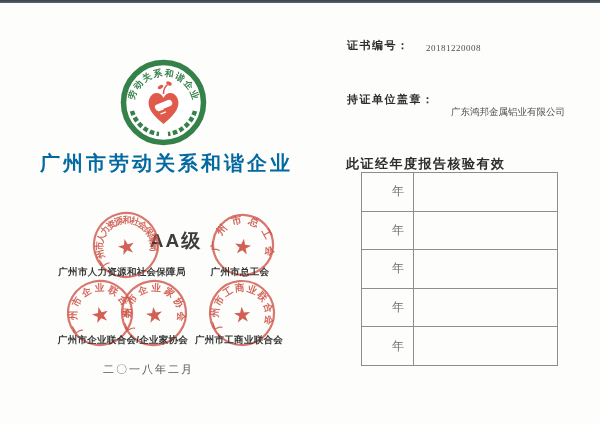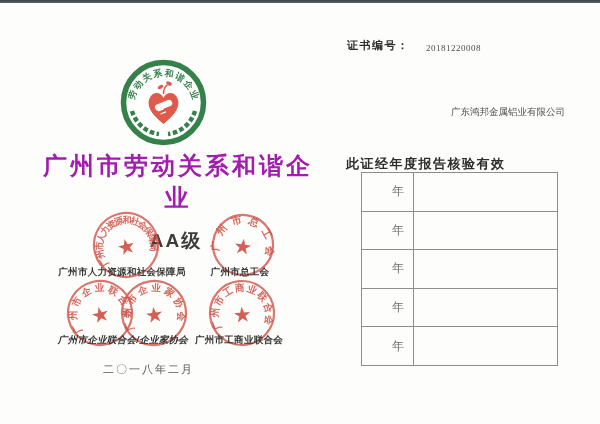--- a/index.html
+++ b/index.html
@@ -6,40 +6,40 @@
   html,body { width:600px; height:424px; }
   body { font-family:"Liberation Sans", sans-serif; background:#fdfdfb; overflow:hidden; }
   .page { position:relative; width:600px; height:424px; background:#fdfdfb; }
 
   .top-edge { position:absolute; left:0; top:0; width:600px; height:3px;
               background:linear-gradient(#39424a,#5c656c); }
 
   
   .logo { position:absolute; left:117px; top:56px; }
 
-  .title1 { position:absolute; left:40px; top:150px; width:276px; text-align:center;
-            font-size:24px; font-weight:600; letter-spacing:3px; color:#a21caf; }
+  .title1 { position:absolute; left:40px; top:150px; width:276px; 
+            font-size:20px; font-weight:600; letter-spacing:3px; color:#0369a1; }
   .title2 { position:absolute; left:40px; top:184px; width:272px; text-align:center;
             font-size:19px; font-weight:600; letter-spacing:2px; color:#3d3d3d;margin-top:44px; }
 
   .seal { position:absolute; }
   .seal-ring { fill:none; stroke:#d0544a; stroke-width:2.2; opacity:.8; }
   .seal-text { fill:#cc5044; font-weight:600; opacity:.88; font-family:"Liberation Sans",sans-serif; }
   .seal-star { fill:#cc4a3e; opacity:.88; font-family:"DejaVu Sans",sans-serif; }
   .s1 { left:90px;  top:209px; transform:rotate(-14deg); }
   .s2 { left:207px; top:209px; transform:rotate(8deg); }
   .s3 { left:64px;  top:277px; transform:rotate(-14deg); }
   .s4 { left:118px; top:277px; transform:rotate(-8deg); }
   .s5 { left:206px; top:277px; transform:rotate(-5deg); }
 
   .caption { position:absolute; font-size:9.5px; font-weight:600; color:#333;
              text-align:center; letter-spacing:.3px; }
   .c1 { left:38px;  top:266px; width:168px; }
   .c2 { left:194px; top:266px; width:92px;  }
-  .c3 { left:38px;  top:334px; width:170px;font-style:italic; }
+  .c3 { left:38px;  top:334px; width:170px; }
   .c4 { left:192px; top:334px; width:94px;  }
 
   .issue-date { position:absolute; left:103px; top:362px; width:150px; text-align:left;
                 font-size:11px; letter-spacing:2px; color:#555; font-weight:500; }
 
   
   .r-label { position:absolute; font-size:11px; font-weight:700; letter-spacing:1.5px; color:#2e2e2e; }
   .lbl-certno  { left:347px; top:38px; }
   .lbl-holder  { left:347px; top:92px; }
   .lbl-heading { left:346px; top:155px; font-size:13px; }
@@ -138,20 +138,21 @@
   <div class="caption c1">广州市人力资源和社会保障局</div>
   <div class="caption c2">广州市总工会</div>
   <div class="caption c3">广州市企业联合会/企业家协会</div>
   <div class="caption c4">广州市工商业联合会</div>
 
   <div class="issue-date">二〇一八年二月</div>
 
   <div class="r-label lbl-certno">证书编号：</div>
   <div class="r-value val-certno">20181220008</div>
 
+  <div class="r-label lbl-holder">持证单位盖章：</div>
   <div class="r-value val-holder">广东鸿邦金属铝业有限公司</div>
 
   <div class="r-label lbl-heading">此证经年度报告核验有效</div>
 
   <table class="check-table">
     <tbody>
       <tr>
         <td class="year">年</td>
         <td></td>
       </tr>

